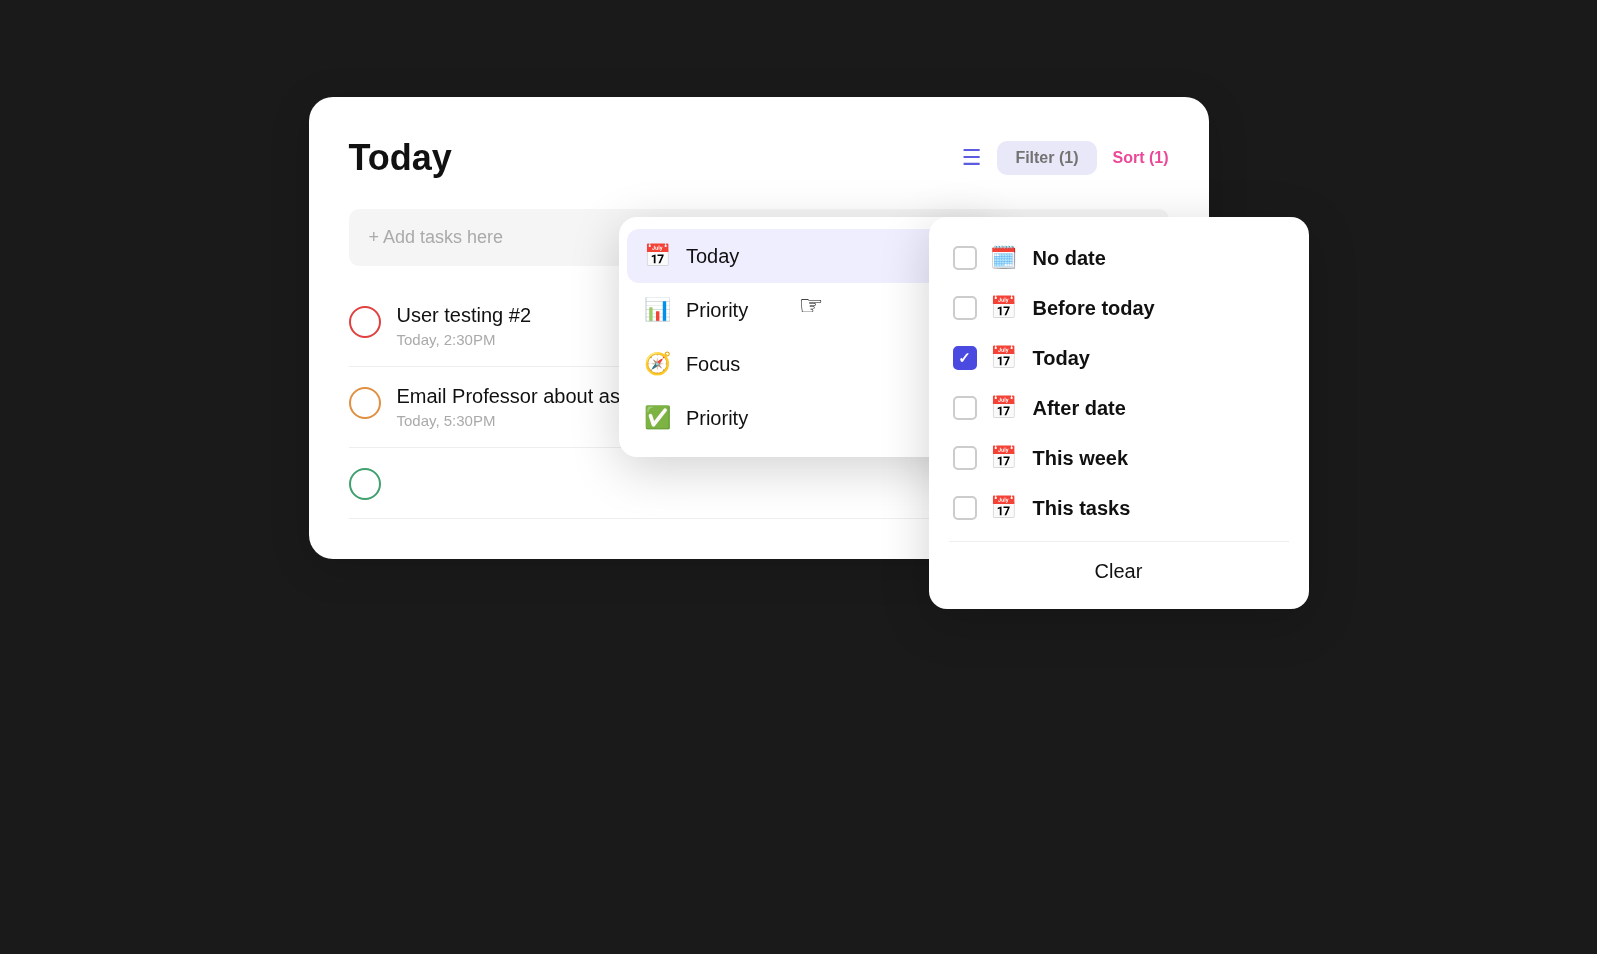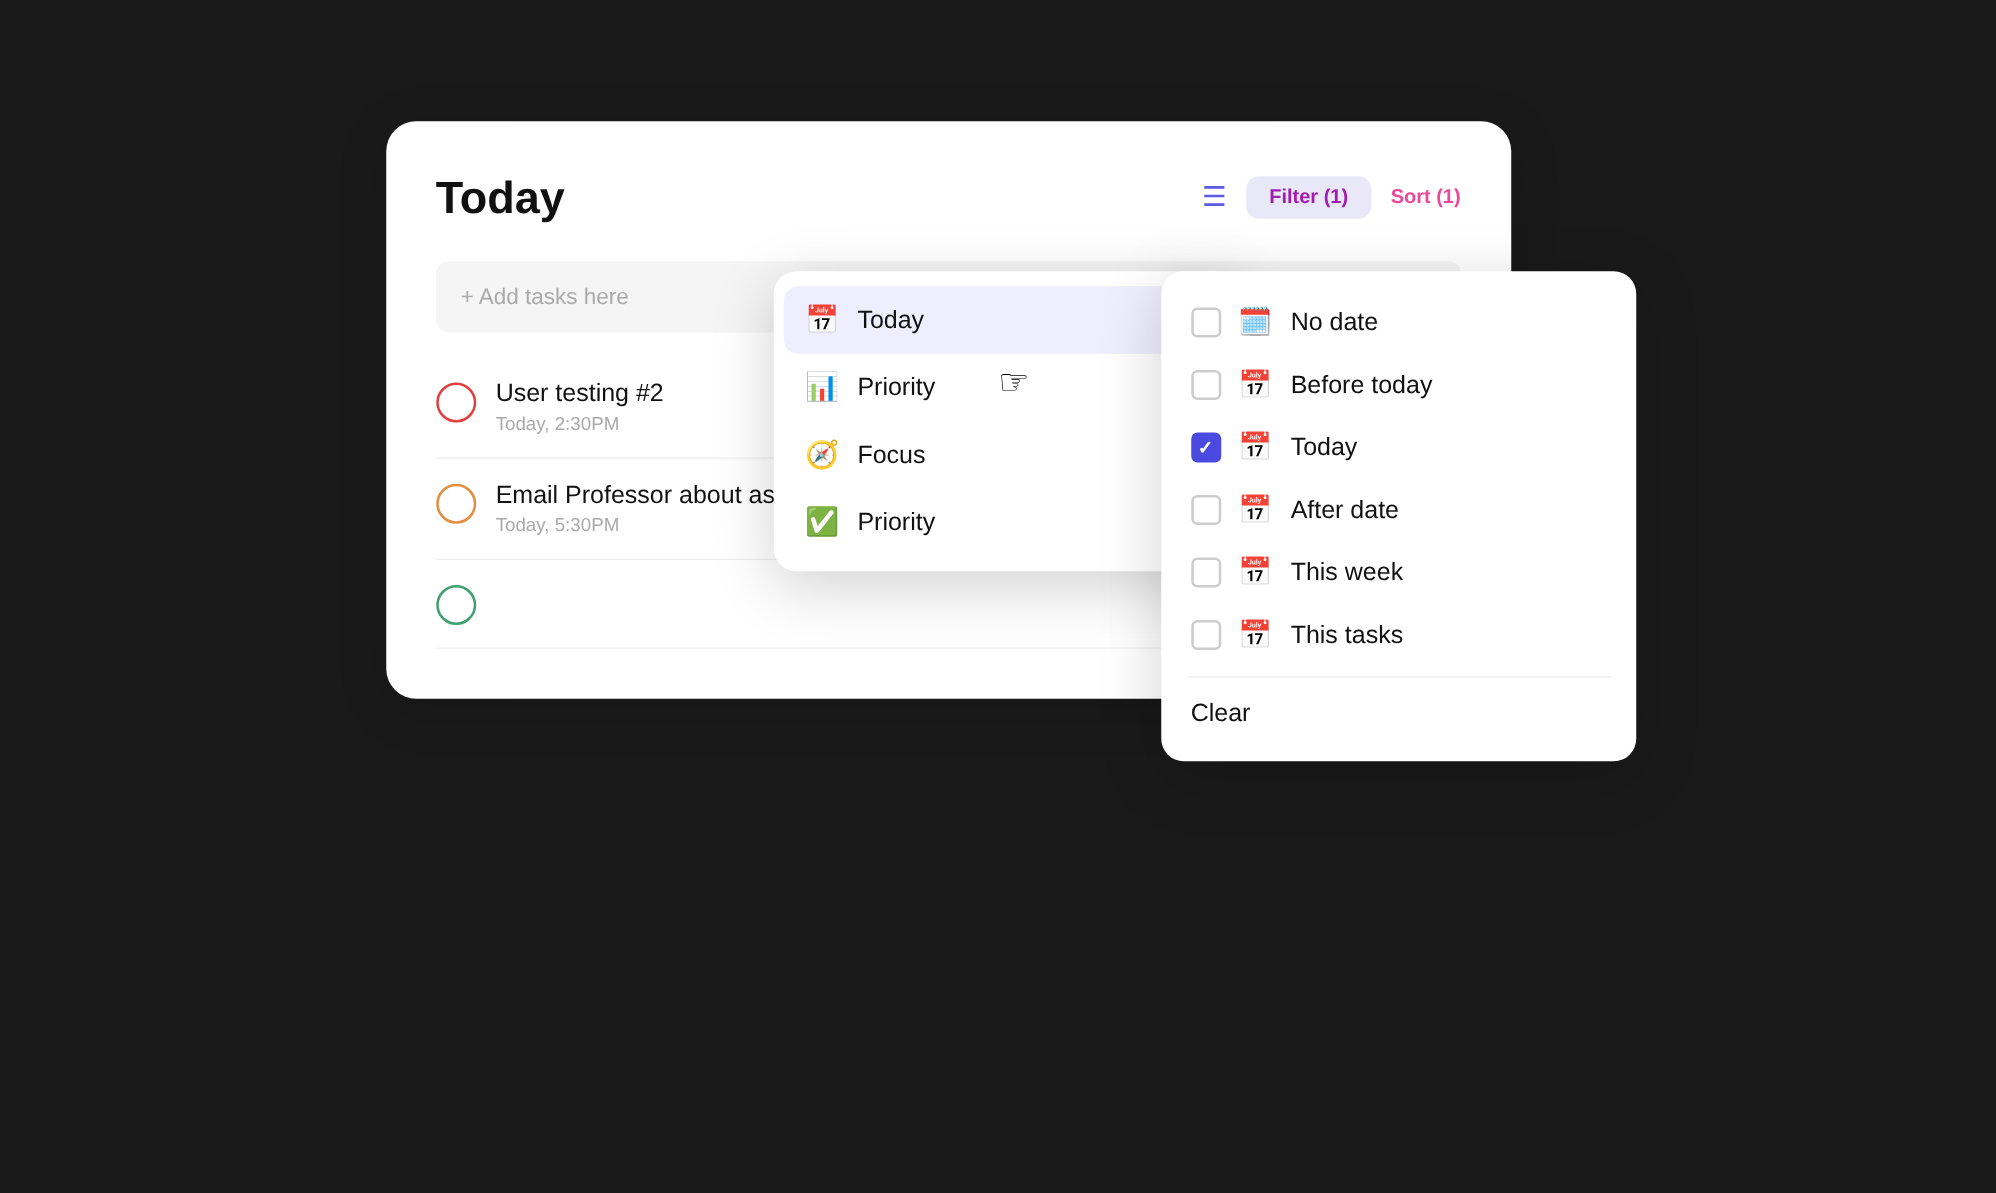--- a/index.html
+++ b/index.html
@@ -51,21 +51,21 @@
     }
 
     .list-icon {
       color: #5c5ce0;
       font-size: 22px;
       cursor: pointer;
     }
 
     .filter-btn {
       background: #e8e8f8;
-      color: #a21caf;
+      color: #737373;
       border: none;
       border-radius: 10px;
       padding: 8px 18px;
       font-size: 16px;
       font-weight: 600;
       cursor: pointer;
     }
 
     .sort-btn {
       background: none;
@@ -225,35 +225,36 @@
     .date-cal-icon {
       font-size: 22px;
       color: #888;
       width: 28px;
       text-align: center;
     }
 
     .date-label {
       font-size: 20px;
       color: #111;
-      font-weight: 400;
+      font-weight: 700;
     }
 
     .date-divider {
       border: none;
       border-top: 1px solid #eee;
       margin: 8px 0;
     }
 
     .clear-btn {
       padding: 10px 4px;
       font-size: 20px;
       color: #111;
       font-weight: 500;
       cursor: pointer;
+      text-align: center;
     }
 
     
     .cursor {
       position: absolute;
       top: 192px;
       left: 490px;
       font-size: 28px;
       z-index: 20;
       pointer-events: none;

